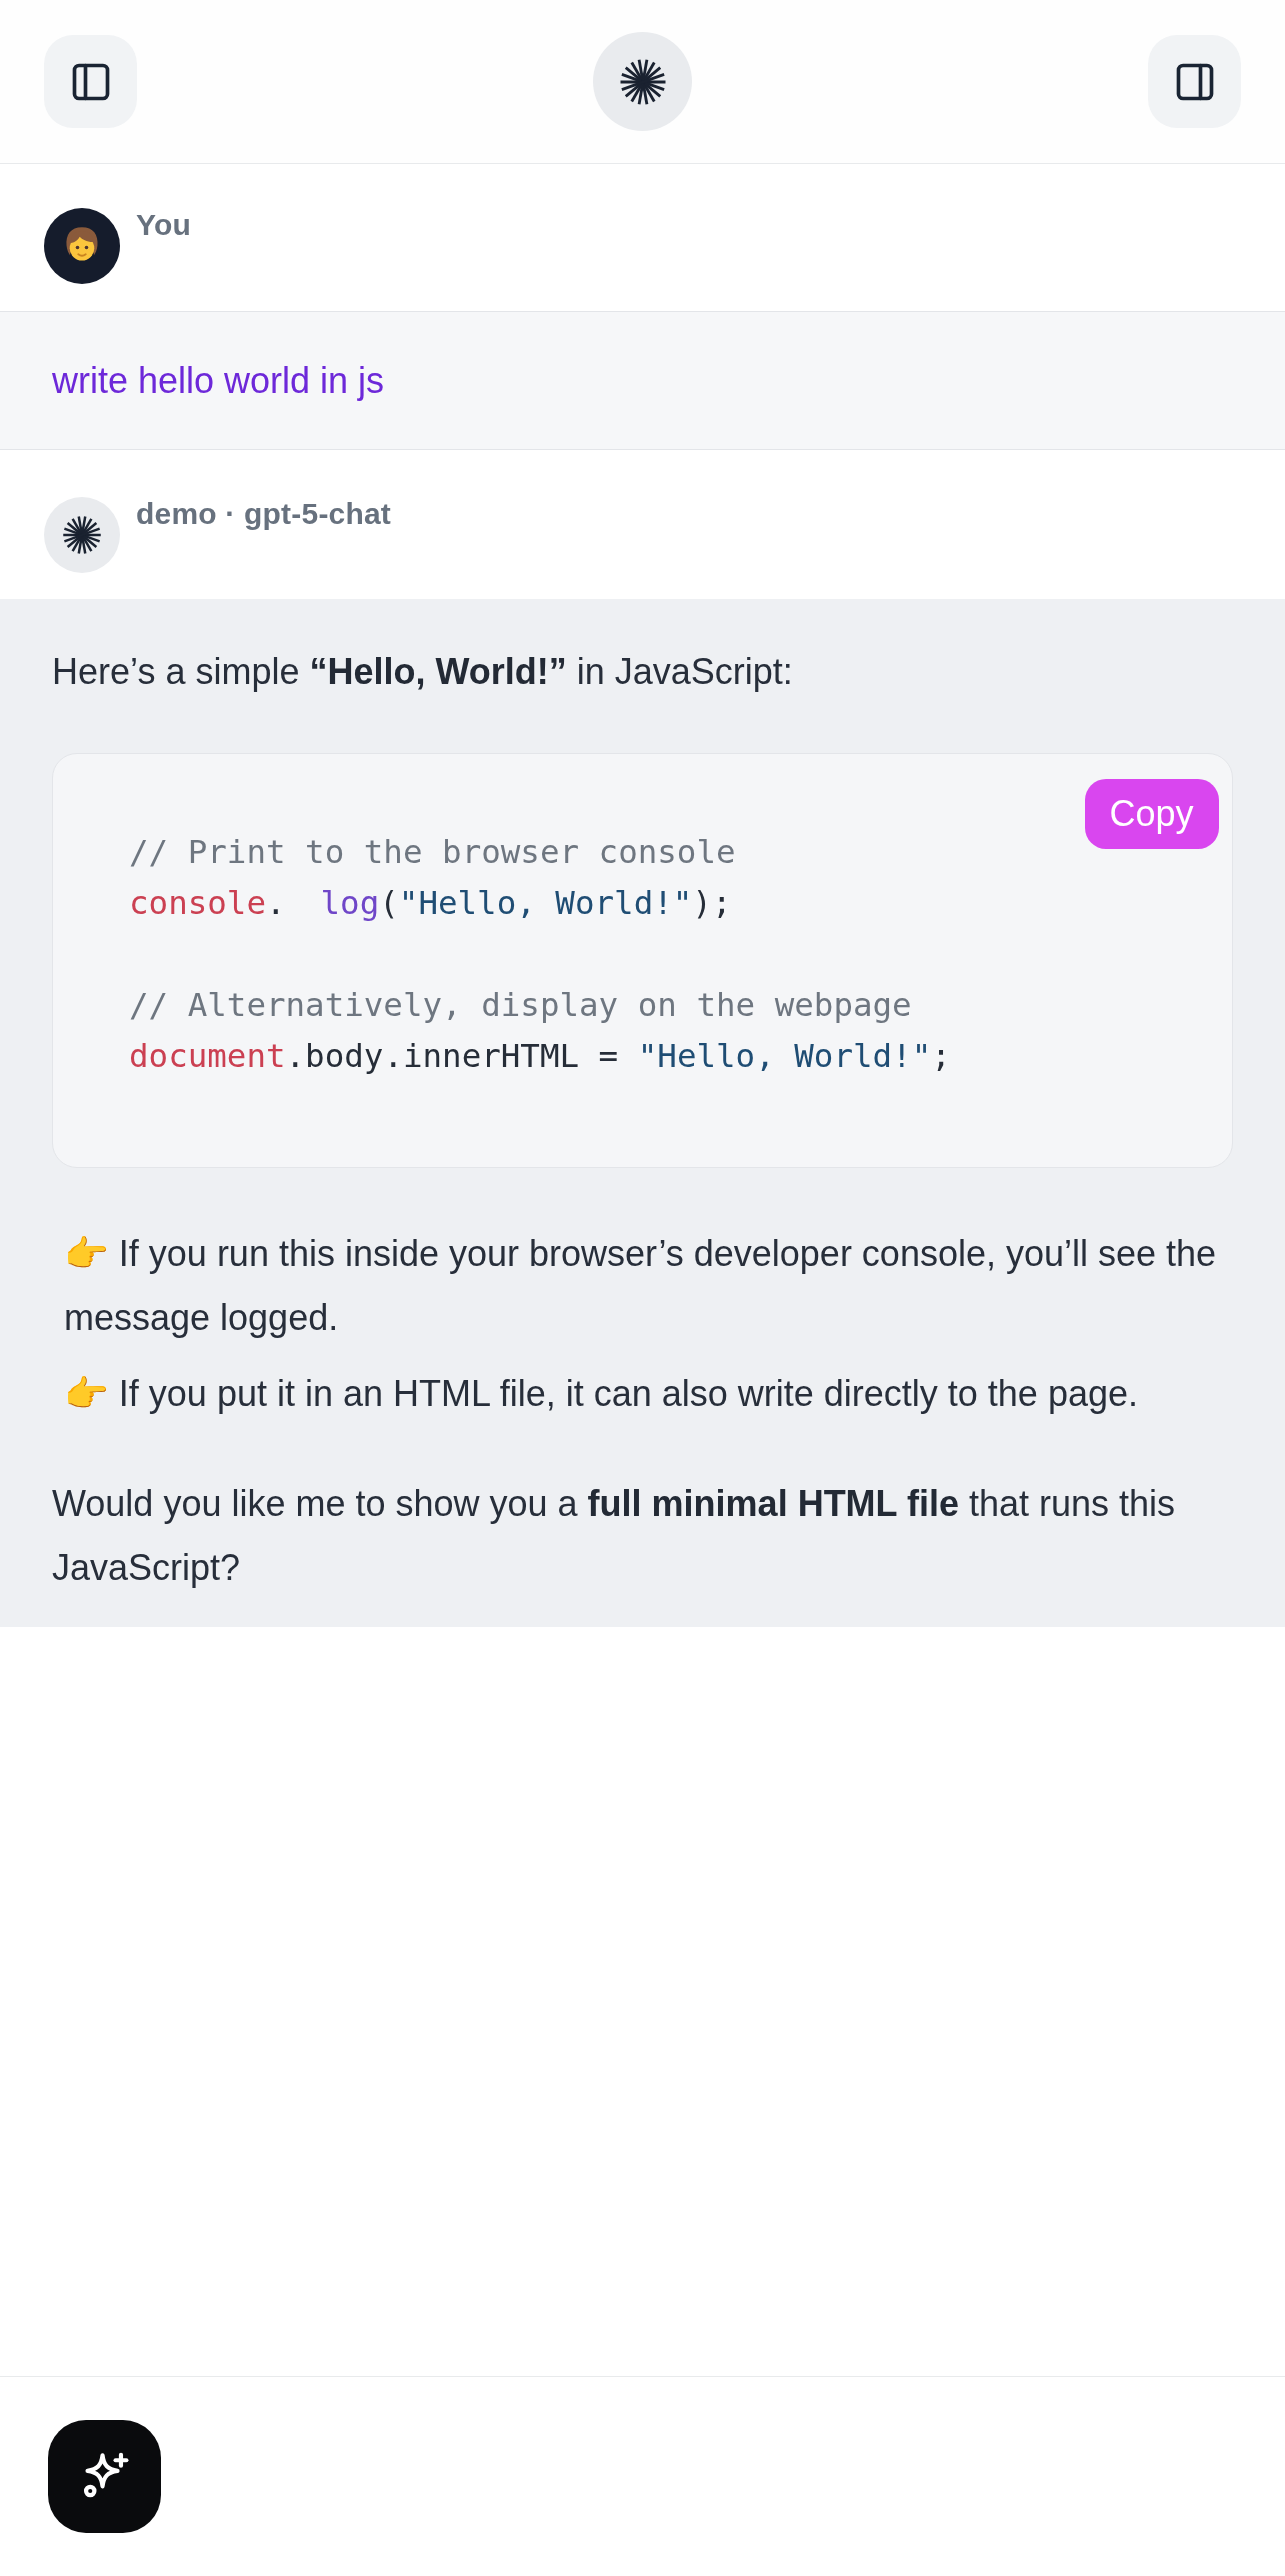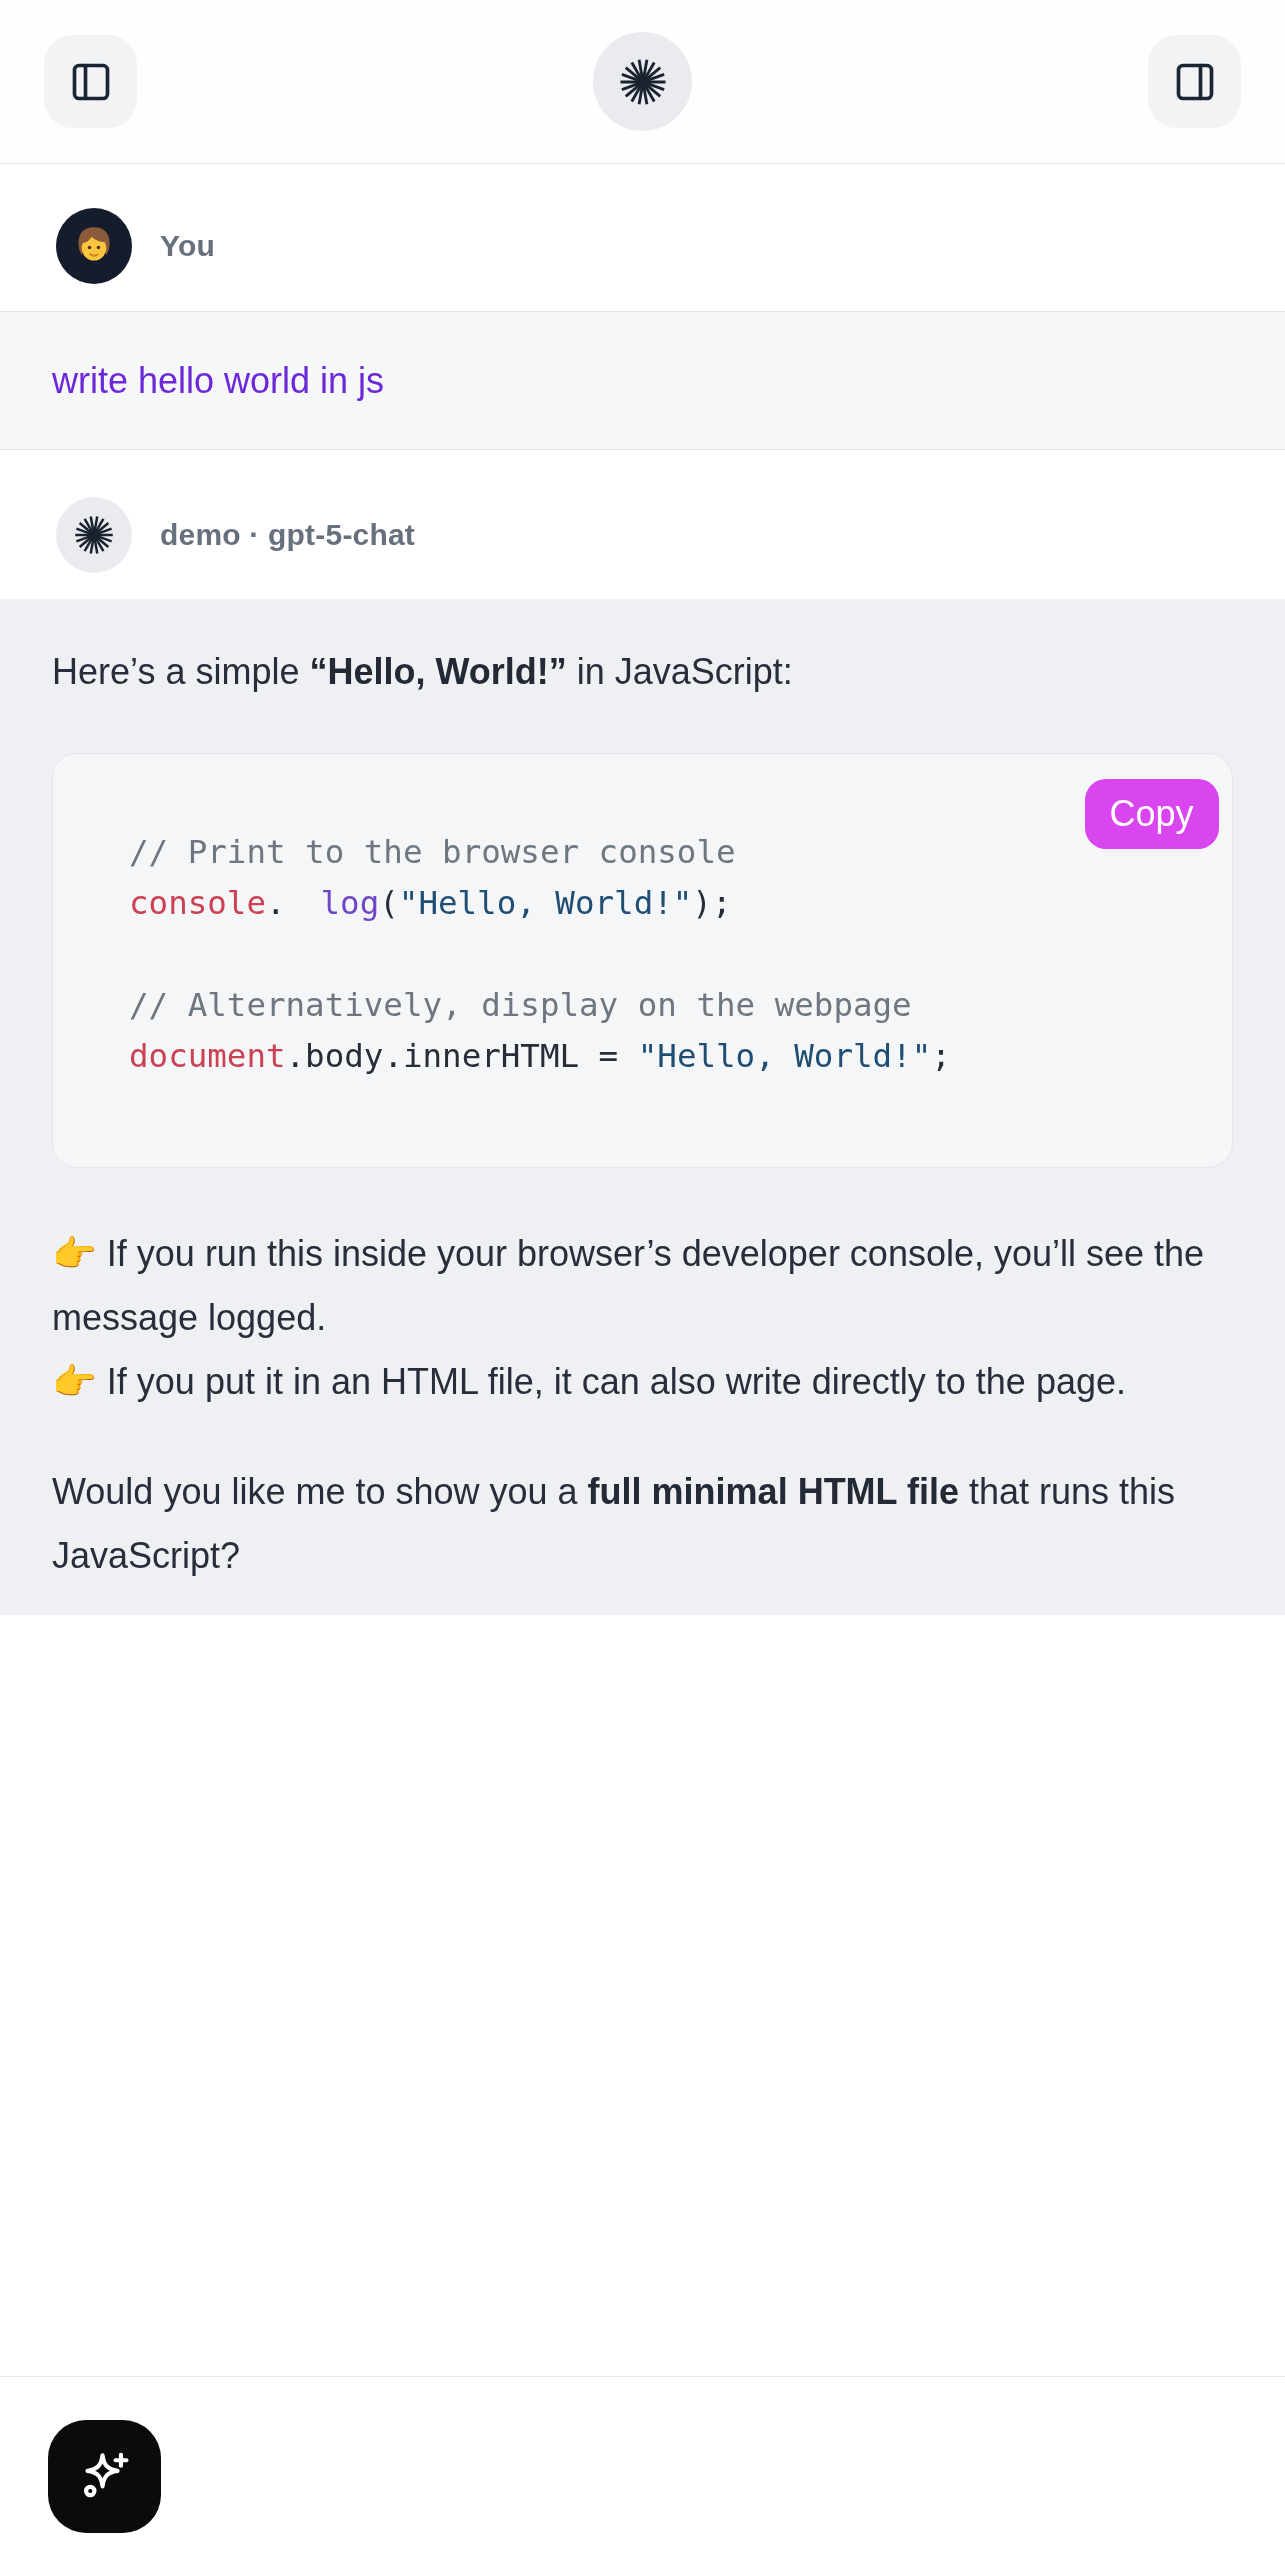--- a/index.html
+++ b/index.html
@@ -36,23 +36,22 @@
   .spinner-chip {
     width: 99px; height: 99px;
     border-radius: 50%;
     background: #e9ebee;
     display: flex; align-items: center; justify-content: center;
   }
 
   
   .msg-header {
     display: flex;
-    align-items: center;
-    gap: 28px;
-    padding-left: 56px;
+    gap: 16px;
+    padding-left: 44px;
     background: #ffffff;
   }
   .msg-header.user { margin-top: 44px; margin-bottom: 27px; }
   .msg-header.assistant { margin-top: 47px; margin-bottom: 26px; }
   .avatar {
     width: 76px; height: 76px;
     border-radius: 50%;
     flex: 0 0 auto;
     display: flex; align-items: center; justify-content: center;
     overflow: hidden;
@@ -115,21 +114,21 @@
     font-family: "DejaVu Sans Mono", "Liberation Mono", monospace;
     font-size: 32.5px;
   }
   .code-line { height: 51px; line-height: 51px; white-space: pre; }
   .tok-comment { color: #6e7680; }
   .tok-builtin { color: #cb4052; }
   .tok-func    { color: #6f46c8; margin-left: 35px; }
   .tok-string  { color: #1f4d74; }
   .tok-plain   { color: #262d38; }
 
-  .tip-para { margin: 0; }
+  .tip-para { margin: 12px; }
   .question-para { margin-top: 46px; }
 
   
   .chat-spacer { flex: 1 1 auto; background: #ffffff; }
 
   .composer-bar {
     flex: 0 0 auto;
     height: 200px;
     border-top: 1.9px solid #e8eaec;
     background: #ffffff;

